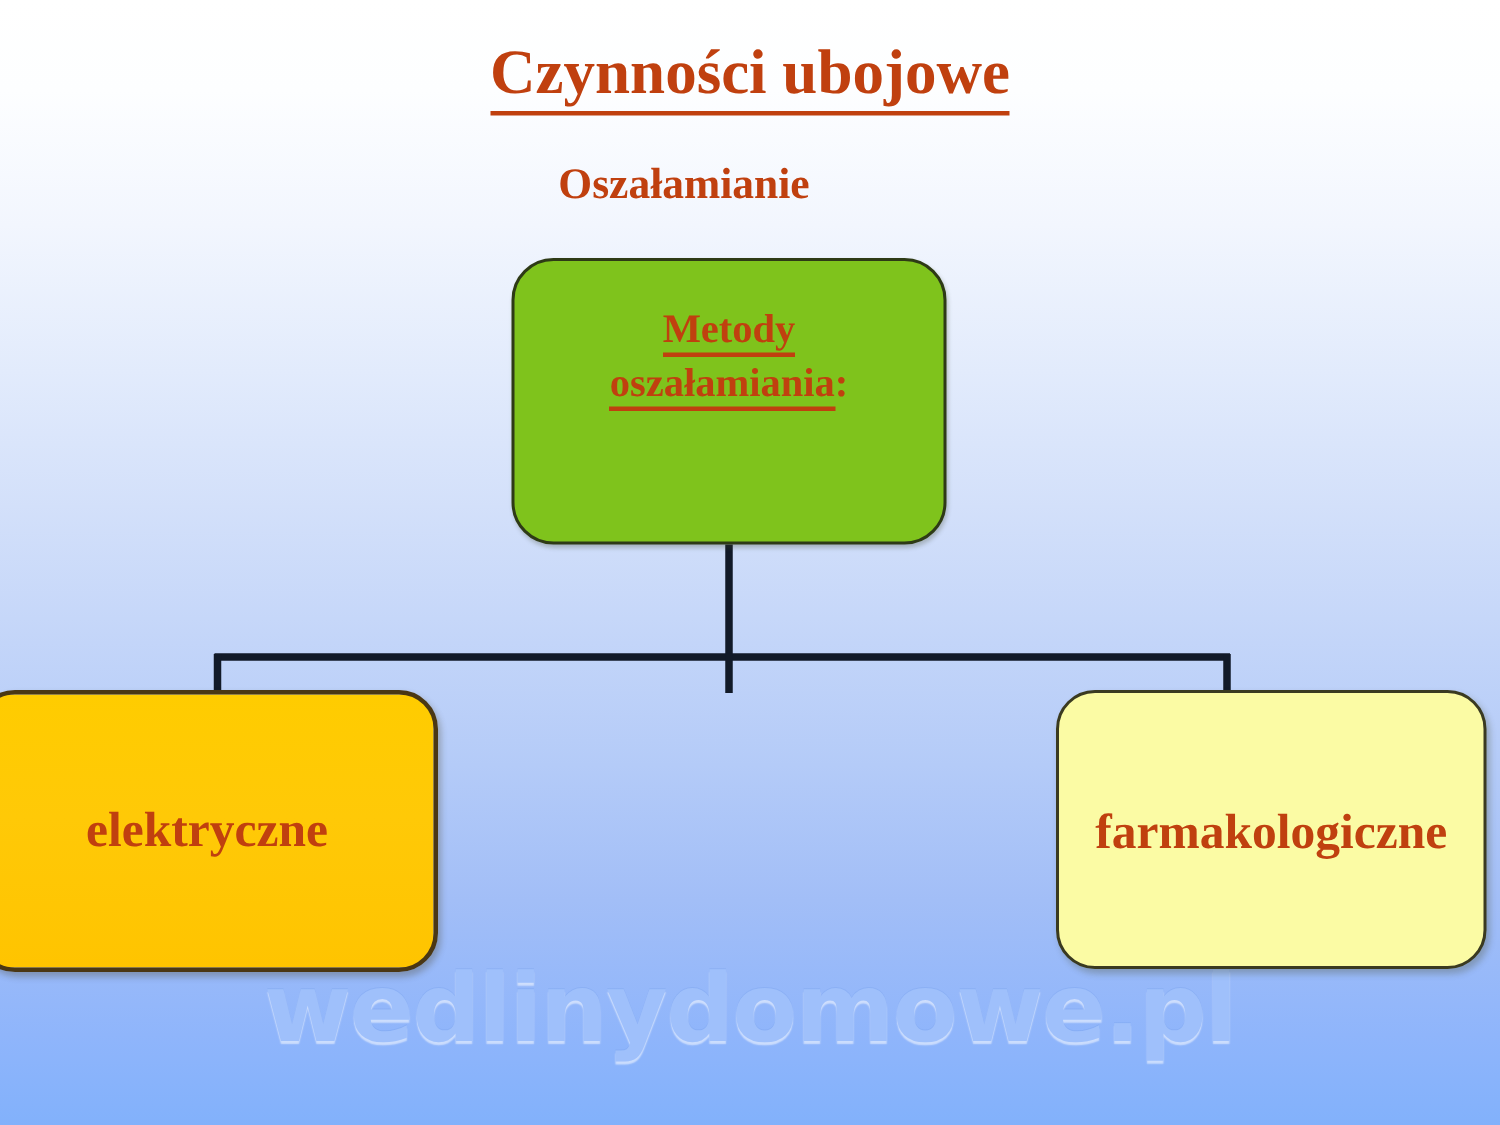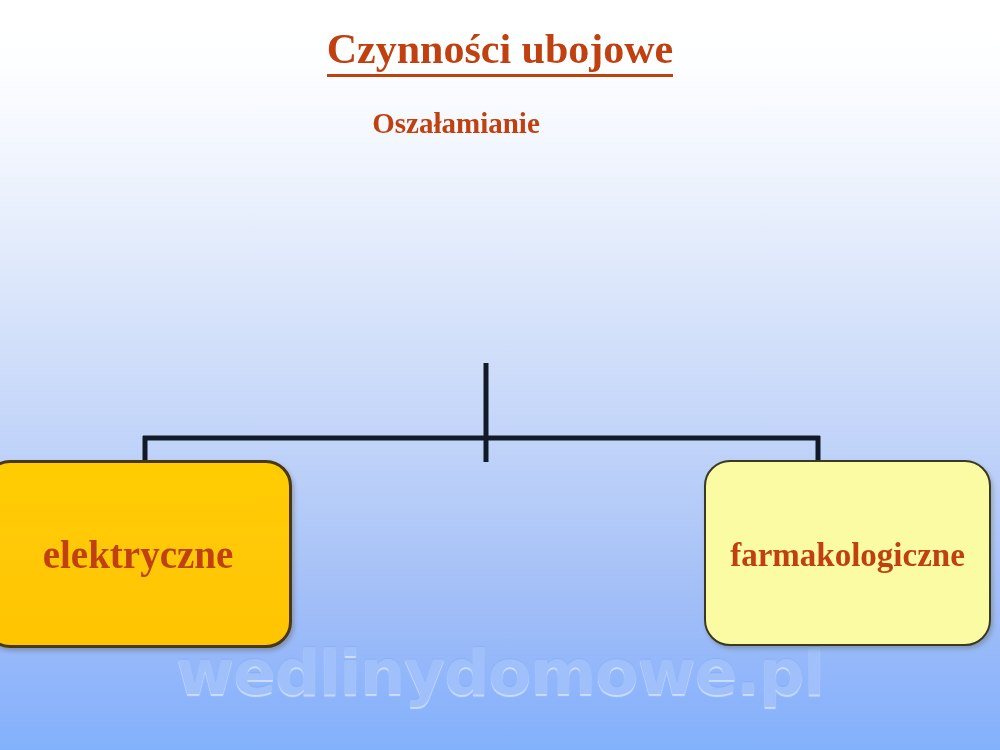--- a/index.html
+++ b/index.html
@@ -126,21 +126,21 @@
 
   .node-electric {
     left: -16px;
     top: 460px;
     width: 308px;
     height: 188px;
     background: linear-gradient(to bottom, #ffcc00 0%, #ffc907 45%, #ffc400 100%);
     border: 3px solid #4a3714;
     box-shadow: 2px 3px 4px rgba(70,60,30,0.3);
   }
-  .node-electric .label { font-size: 39px; }
+  .node-electric .label { font-size: 33px; }
 
   .node-mechanical {
     left: 346px;
     top: 460px;
     width: 282px;
     height: 188px;
     background: linear-gradient(to bottom, #fb9c09 0%, #f98e04 50%, #f78a02 100%);
     border: 3px solid #2a2a22;
     box-shadow: 2px 3px 4px rgba(70,50,20,0.3);
   }
@@ -181,20 +181,23 @@
   <div class="slide-subtitle">Oszałamianie</div>
 
   <svg class="connectors" viewBox="0 0 1000 750">
     <line x1="486" y1="363" x2="486" y2="439" stroke="#121a28" stroke-width="5"></line>
     <line x1="143" y1="438" x2="820" y2="438" stroke="#121a28" stroke-width="5"></line>
     <line x1="145" y1="436" x2="145" y2="462" stroke="#121a28" stroke-width="5"></line>
     <line x1="486" y1="436" x2="486" y2="462" stroke="#121a28" stroke-width="5"></line>
     <line x1="818" y1="436" x2="818" y2="462" stroke="#121a28" stroke-width="5"></line>
   </svg>
 
+  <div class="node node-root">
+    <div class="label"><span class="u">Metody</span><br><span class="u">oszałamiania</span><span>:</span></div>
+  </div>
 
   <div class="node node-electric">
     <div class="label">elektryczne</div>
   </div>
 
 
   <div class="node node-pharma">
     <div class="label">farmakologiczne</div>
   </div>
 

